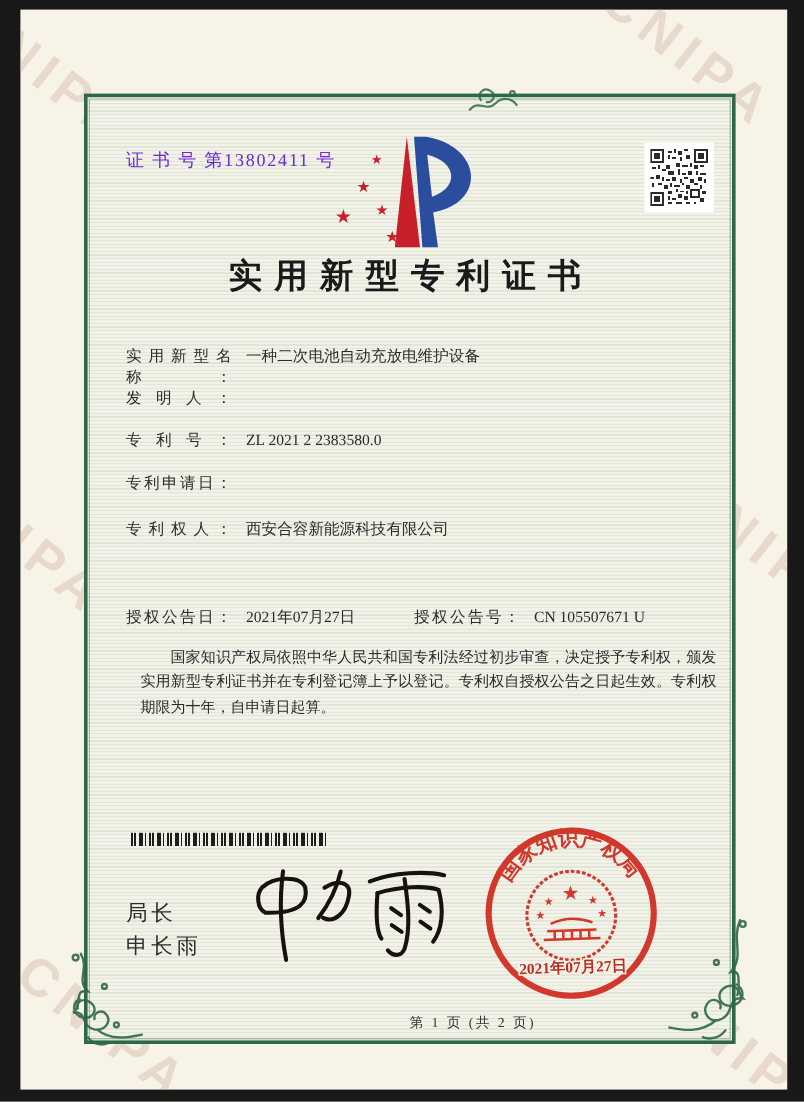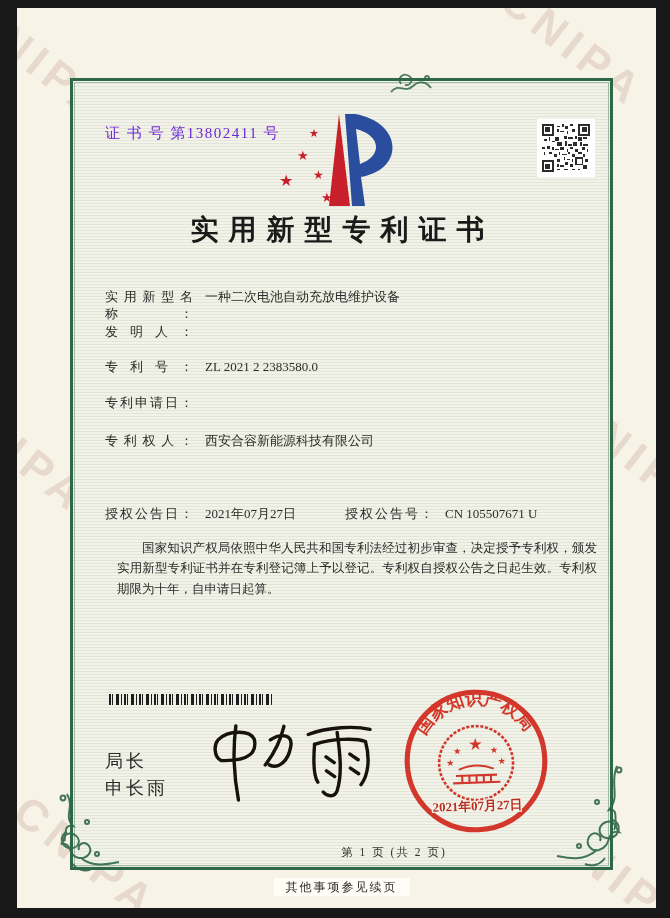--- a/index.html
+++ b/index.html
@@ -259,17 +259,14 @@
         <path d="M58,83 q17,-7 34,0"></path>
         <path d="M55,89 h40"></path>
         <path d="M52,96 h46"></path>
         <path d="M61,89 v7 M68,89 v7 M75,89 v7 M82,89 v7 M89,89 v7"></path>
       </g>
     </g>
     <text x="75" y="123" text-anchor="middle" font-size="12.5" font-weight="bold" fill="#b51e14" stroke="#f6f3e8" stroke-width="2.5" style="paint-order:stroke">2021年07月27日</text>
   </svg>
 
   <div class="page-num">第 1 页 (共 2 页)</div>
-  <div class="cont-note">
-    <span>其他事项参见续页</span>
-  </div>
 
 </div>
 
 </body></html>

